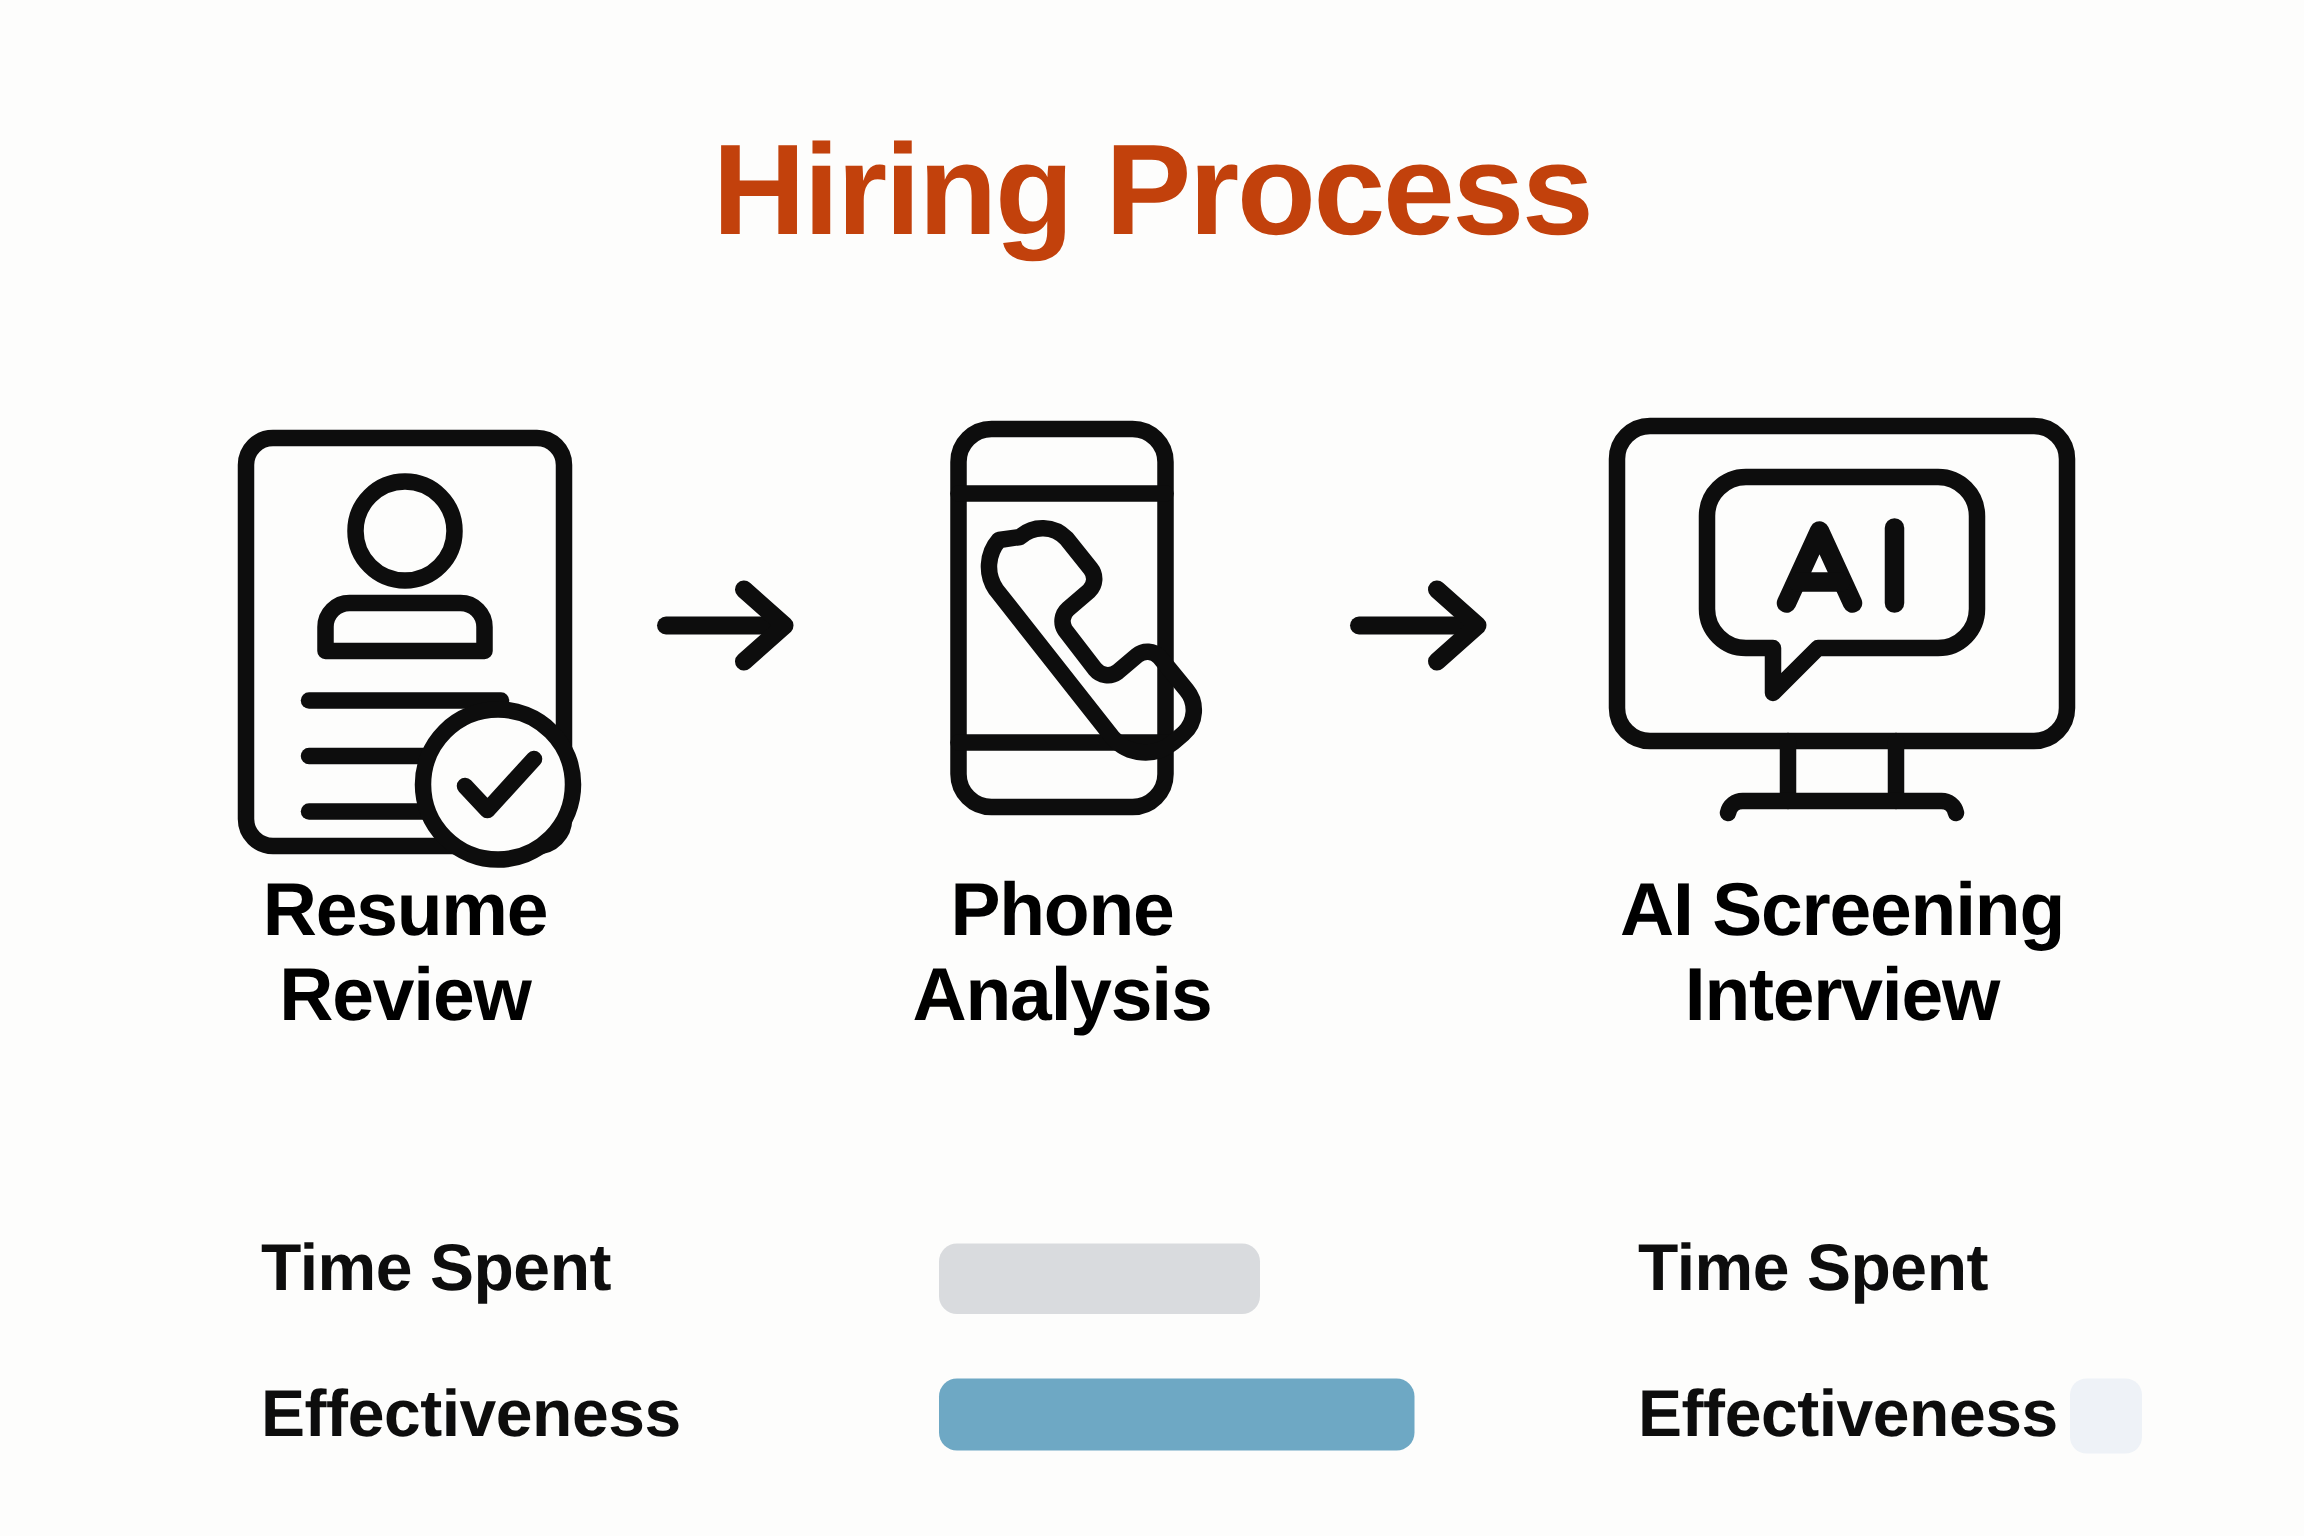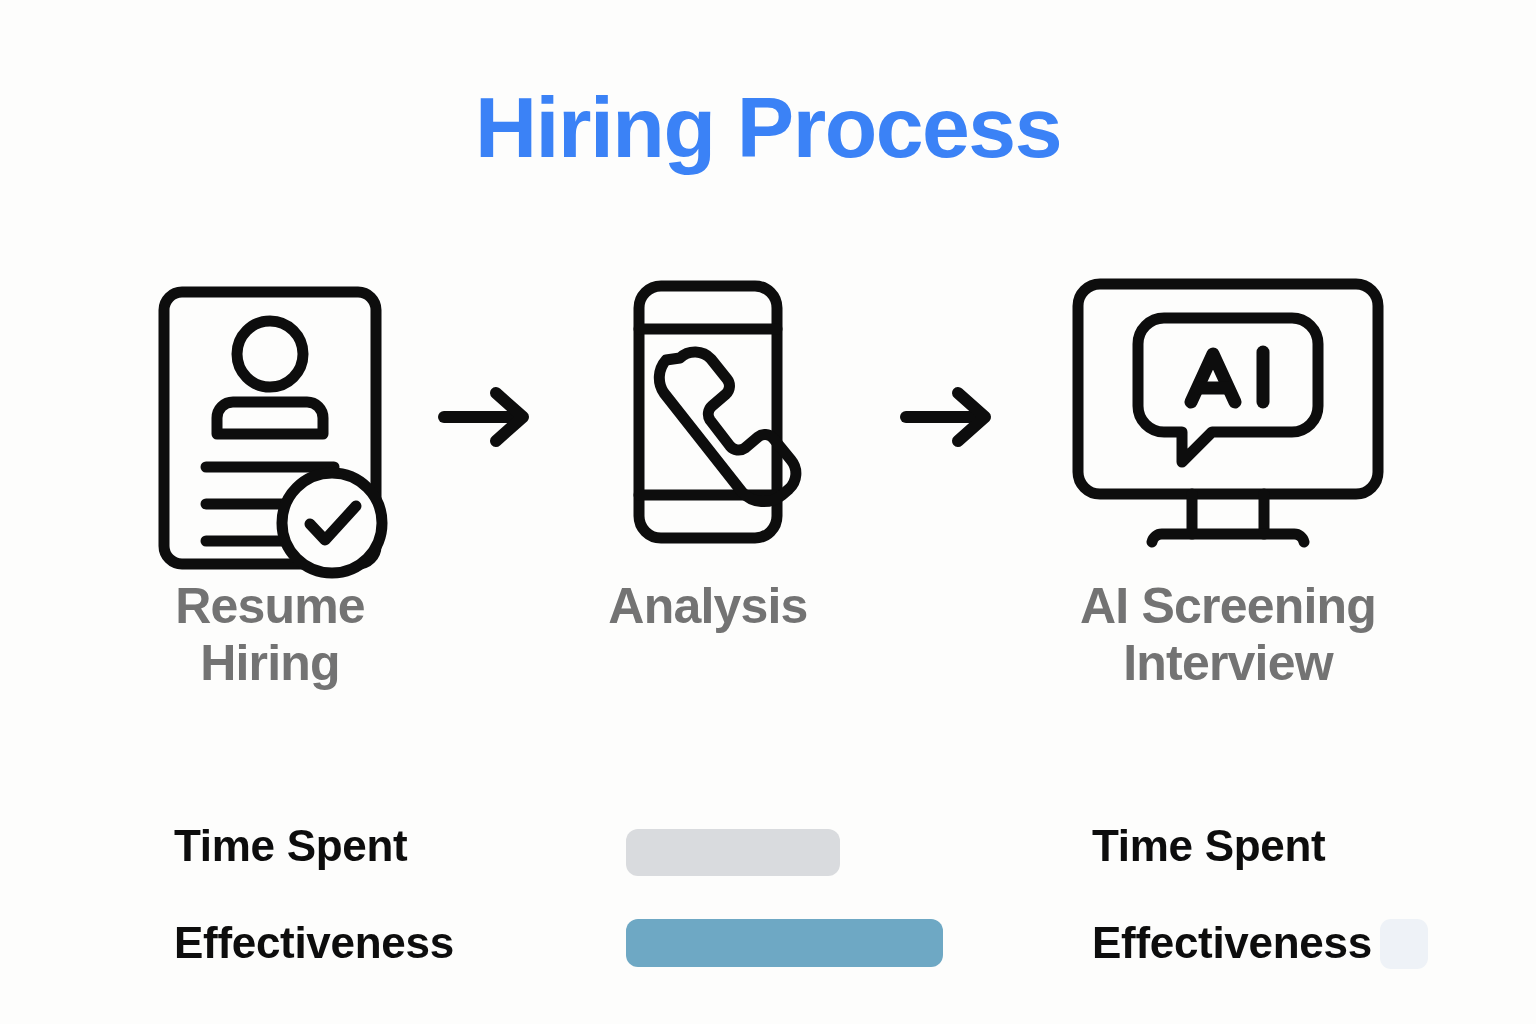--- a/index.html
+++ b/index.html
@@ -22,21 +22,21 @@
   
   .page-title {
     position: absolute;
     left: 0;
     top: 82px;
     width: 1536px;
     text-align: center;
     font-size: 86px;
     font-weight: 700;
     letter-spacing: -1.5px;
-    color: #3b82f6;
+    color: #c2410c;
     line-height: 1.05;
     white-space: nowrap;
   }
 
   
   .stage {
     position: absolute;
     top: 262px;
     width: 340px;
   }
@@ -46,21 +46,21 @@
     display: flex;
     align-items: center;
     justify-content: center;
   }
   .stage-label {
     margin-top: 16px;
     text-align: center;
     font-size: 50px;
     font-weight: 700;
     line-height: 1.14;
-    color: #737373;
+    color: #000000;
     letter-spacing: -0.8px;
   }
   #stage-0 { left: 100px; }
   #stage-1 { left: 538px; }
   #stage-2 { left: 1058px; }
 
   
   .flow-arrow {
     position: absolute;
     top: 385px;
@@ -150,21 +150,21 @@
         <line x1="86" y1="242" x2="196" y2="242"></line>
         <line x1="86" y1="279" x2="196" y2="279"></line>
 
         <circle cx="212" cy="261" r="50" fill="#fdfdfc" stroke="none"></circle>
         <circle cx="212" cy="261" r="50"></circle>
         <polyline points="190,262 205,278 236,244"></polyline>
       </svg>
     </div>
     <div class="stage-label">
       <div>Resume</div>
-      <div>Hiring</div>
+      <div>Review</div>
     </div>
   </div>
 
   <div class="flow-arrow" id="arrow-0">
     <svg width="100" height="64" viewBox="0 0 100 64" fill="none" stroke="#0d0d0d" stroke-width="12" stroke-linecap="round" stroke-linejoin="round">
       <line x1="6" y1="32" x2="84" y2="32"></line>
       <polyline points="58,8 85,32 58,56"></polyline>
     </svg>
   </div>
 
@@ -174,20 +174,21 @@
 
         <path d="M103 24 h94 a22 22 0 0 1 22 22 v208 a22 22 0 0 1 -22 22 h-94 a22 22 0 0 1 -22 -22 v-208 a22 22 0 0 1 22 -22 z"></path>
 
         <line x1="81" y1="67" x2="219" y2="67"></line>
         <line x1="81" y1="233" x2="219" y2="233"></line>
 
         <path d="M122 96 a22 22 0 0 1 31 1 l16 20 a11 11 0 0 1 -1 15 l-14 12 a11 11 0 0 0 -2 14 l20 26 a11 11 0 0 0 15 2 l13 -11 a11 11 0 0 1 15 1 l18 22 a21 21 0 0 1 -2 29 l-7 6 a29 29 0 0 1 -40 -3 l-78 -99 a27 27 0 0 1 2 -33 z"></path>
       </svg>
     </div>
     <div class="stage-label">
+      <div>Phone</div>
       <div>Analysis</div>
     </div>
   </div>
 
   <div class="flow-arrow" id="arrow-1">
     <svg width="100" height="64" viewBox="0 0 100 64" fill="none" stroke="#0d0d0d" stroke-width="12" stroke-linecap="round" stroke-linejoin="round">
       <line x1="6" y1="32" x2="84" y2="32"></line>
       <polyline points="58,8 85,32 58,56"></polyline>
     </svg>
   </div>

